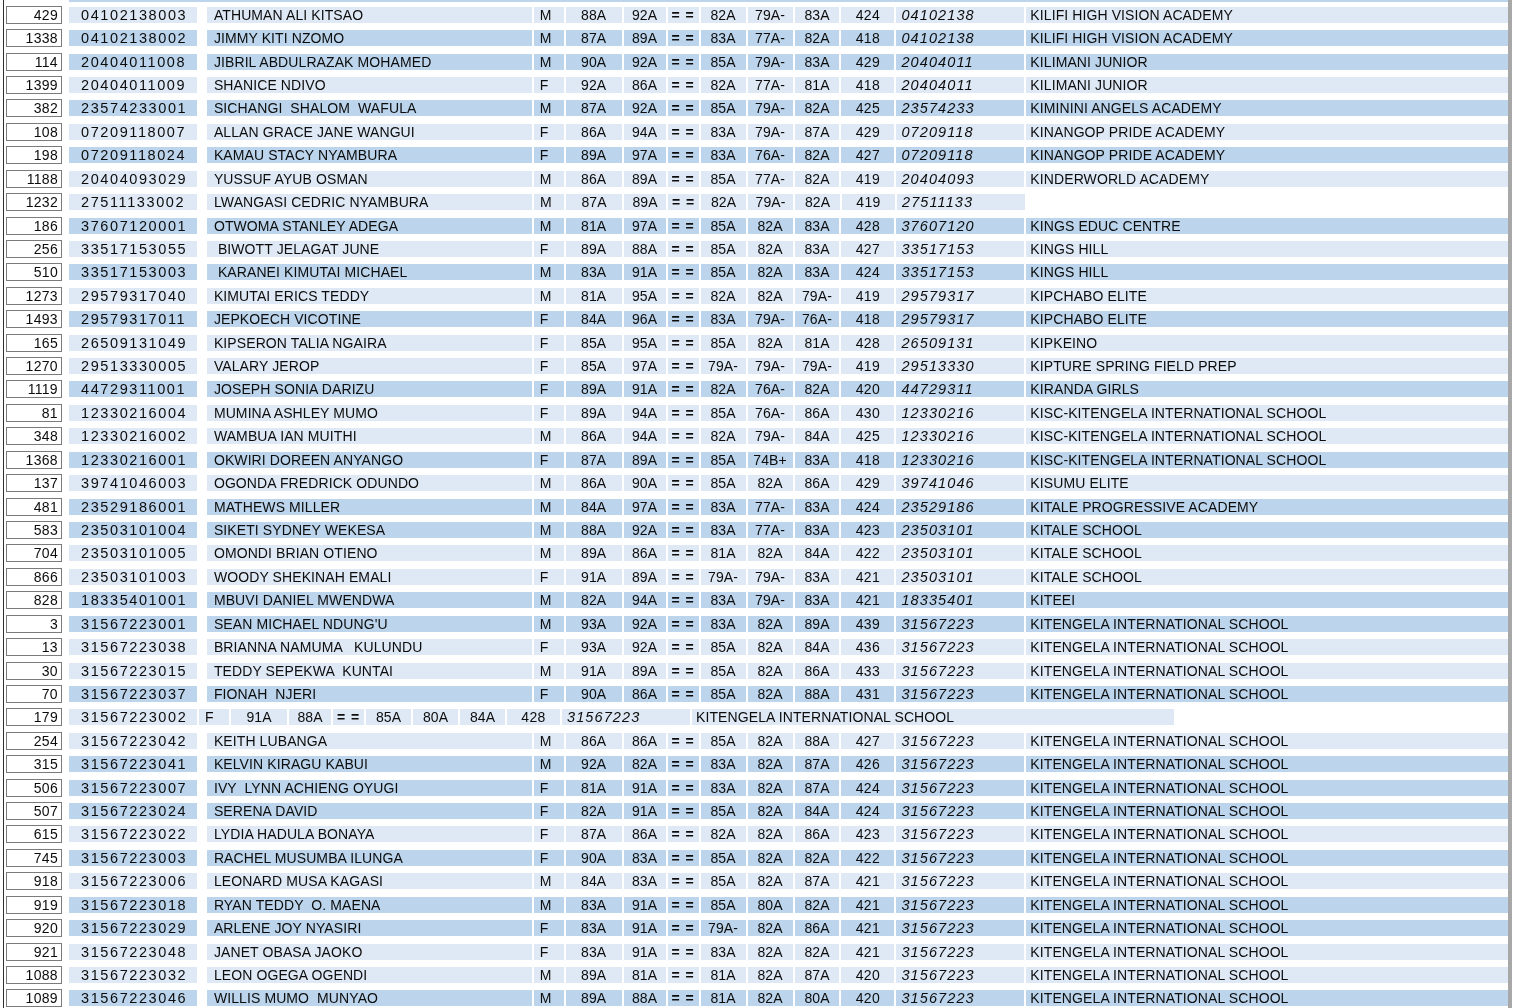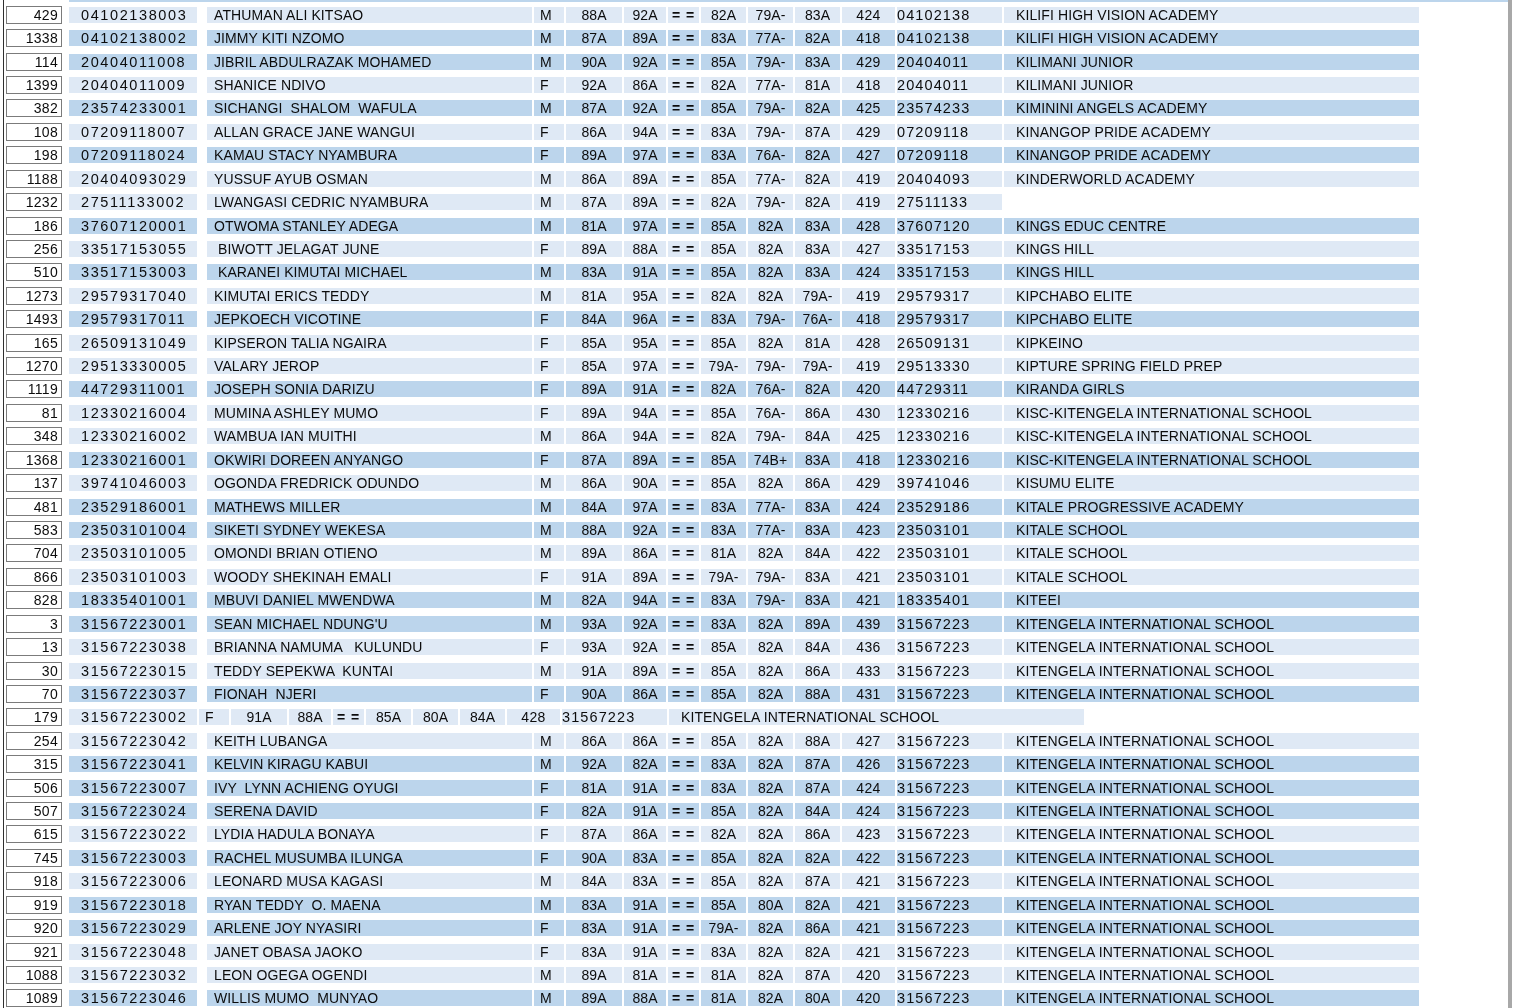--- a/index.html
+++ b/index.html
@@ -62,22 +62,22 @@
   .name{width:325px;padding-left:7px;margin-left:8px;}
   .gender{width:30px;padding-left:6px;}
   .score{justify-content:center;}
   .s1{width:56px;}
   .s2{width:42px;}
   .eq{width:31px;justify-content:center;font-weight:700;letter-spacing:1px;}
   .s3{width:45px;}
   .s4{width:45px;}
   .s5{width:45px;}
   .total{width:53px;justify-content:center;letter-spacing:0.4px;}
-  .code{width:105px;letter-spacing:1.1px;font-size:14.5px;}
-  .school{width:415px;padding-left:12px;margin-right:0;}
+  .code{width:128px;padding-left:5px;letter-spacing:1.1px;font-size:14.5px;font-style:italic;}
+  .school{width:482px;padding-left:4px;margin-right:0;}
 </style>
 </head>
 <body>
 
 <div class="left-line"></div>
 <div class="top-sliver"></div>
 <div id="rows">
     <div class="row light">
     <div class="cell rank">429</div>
     <div class="cell index">04102138003</div>

